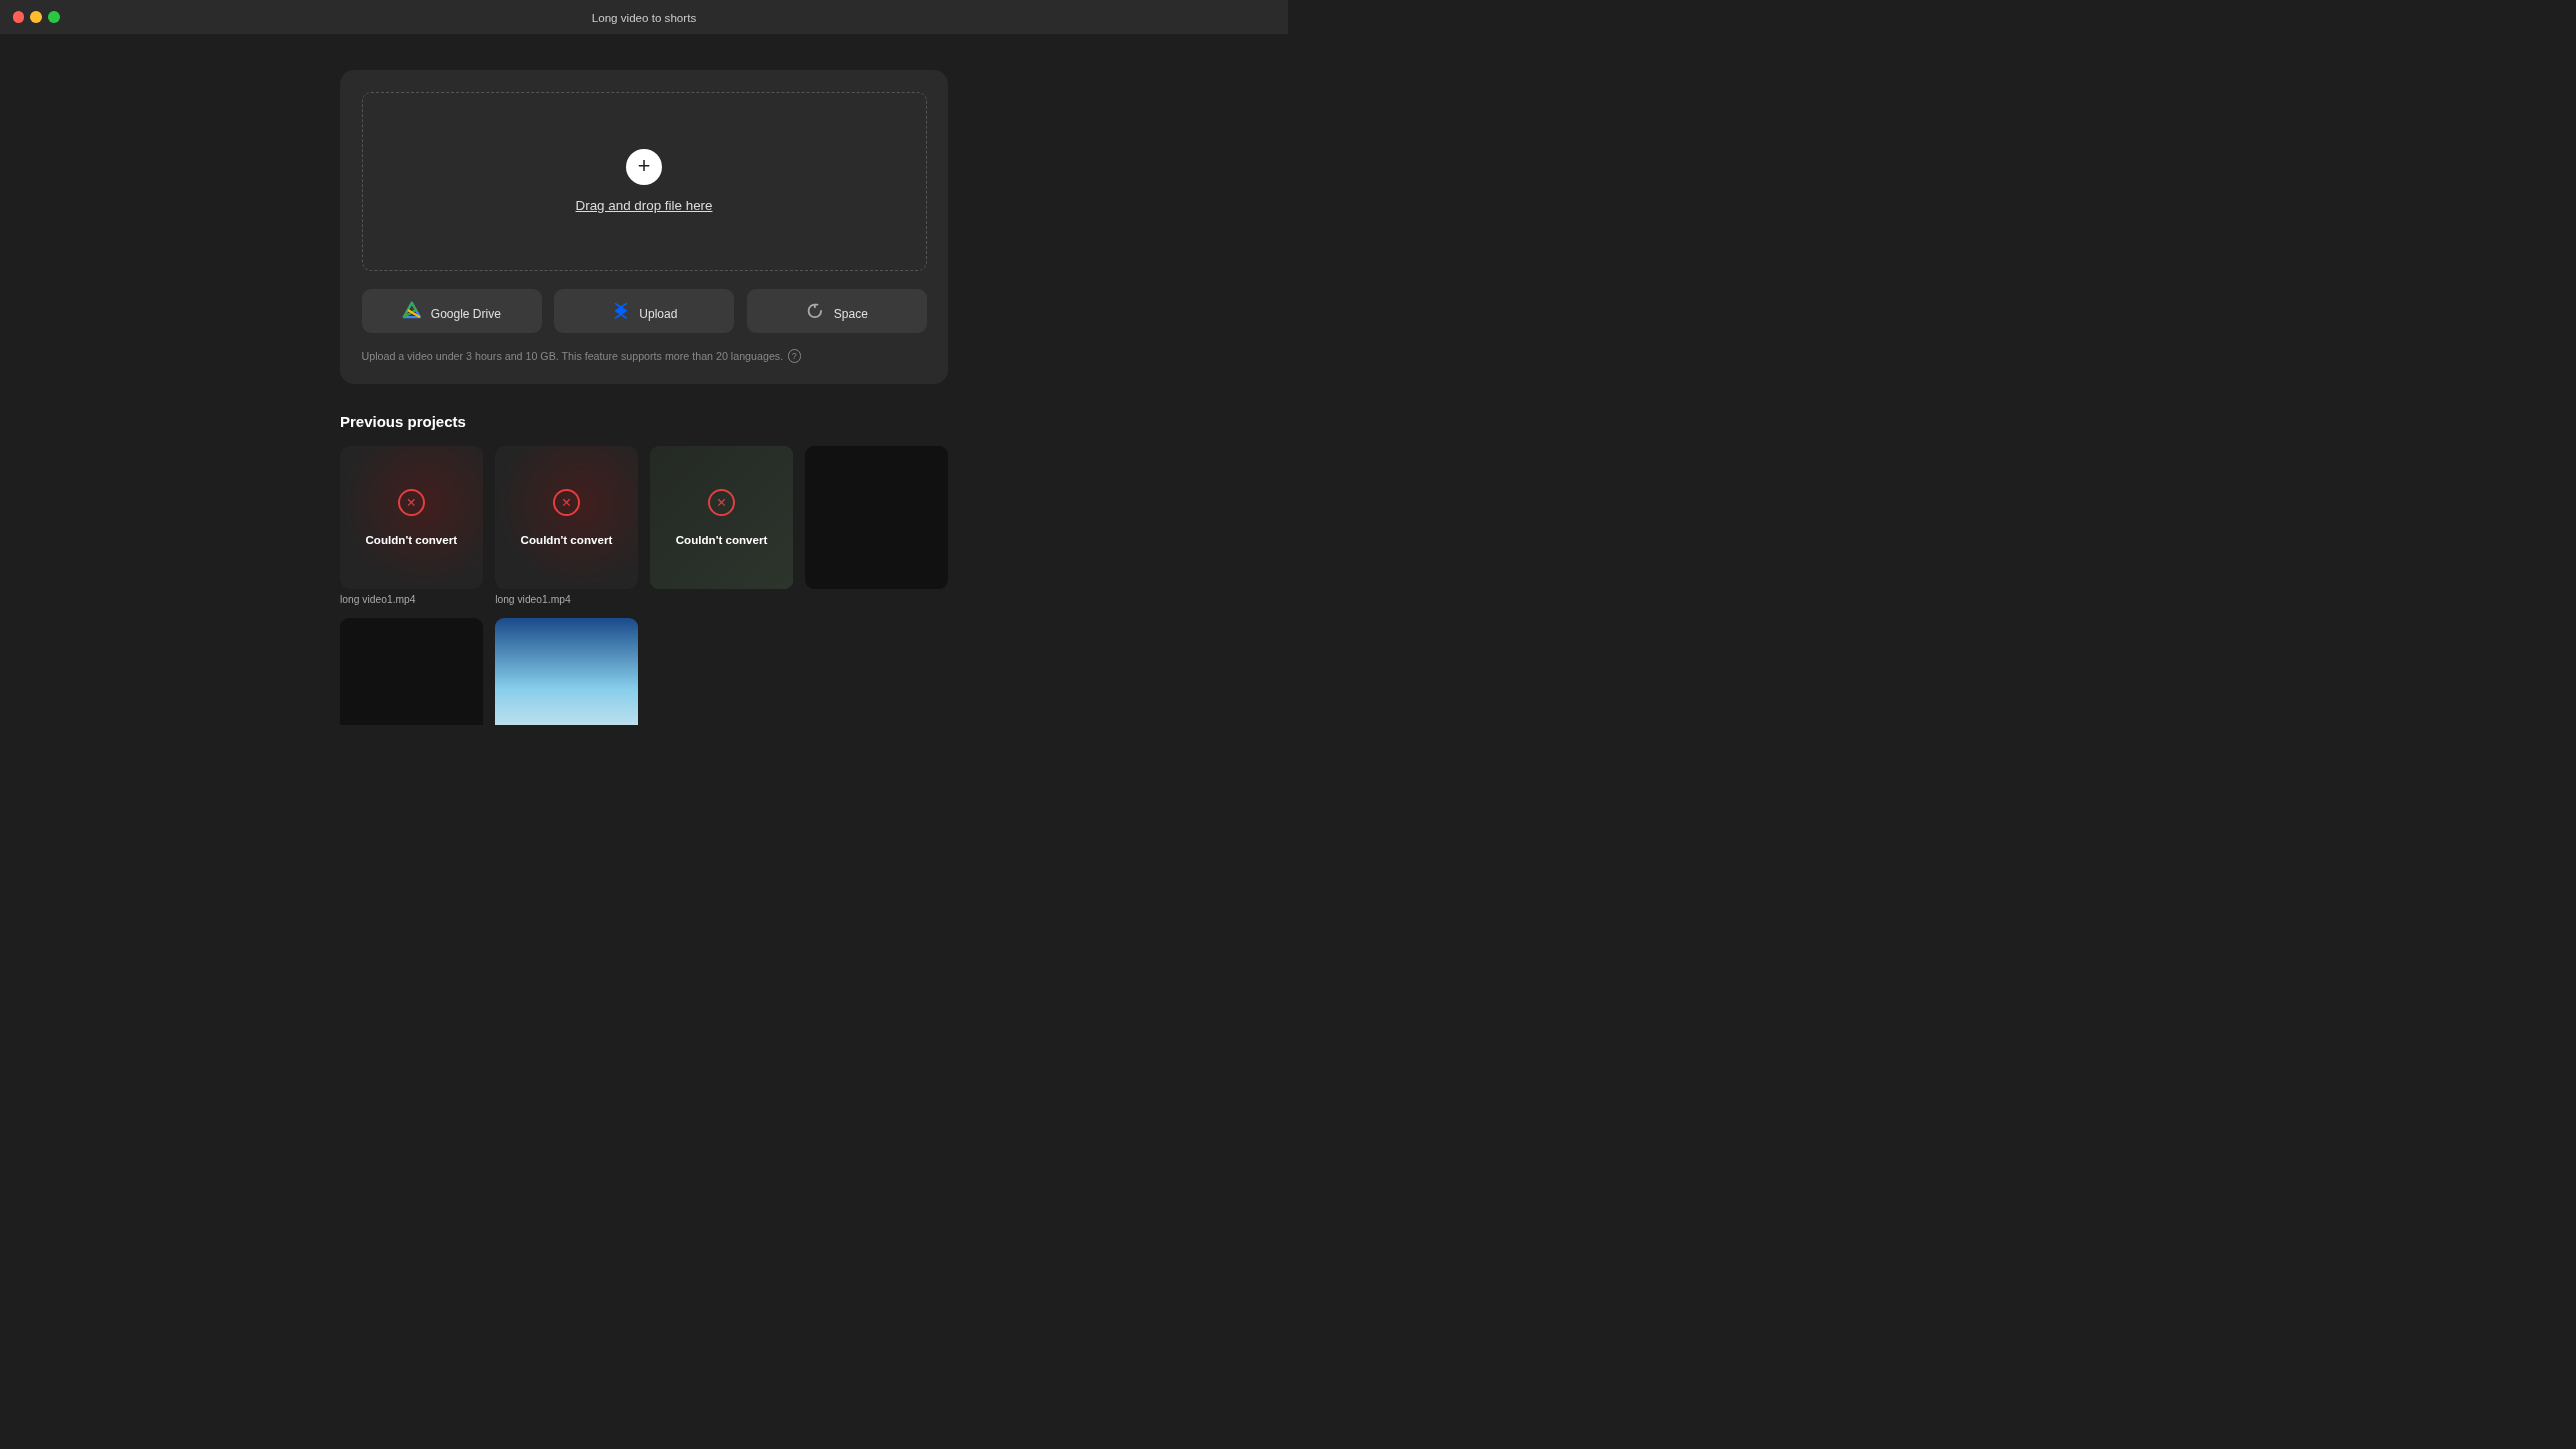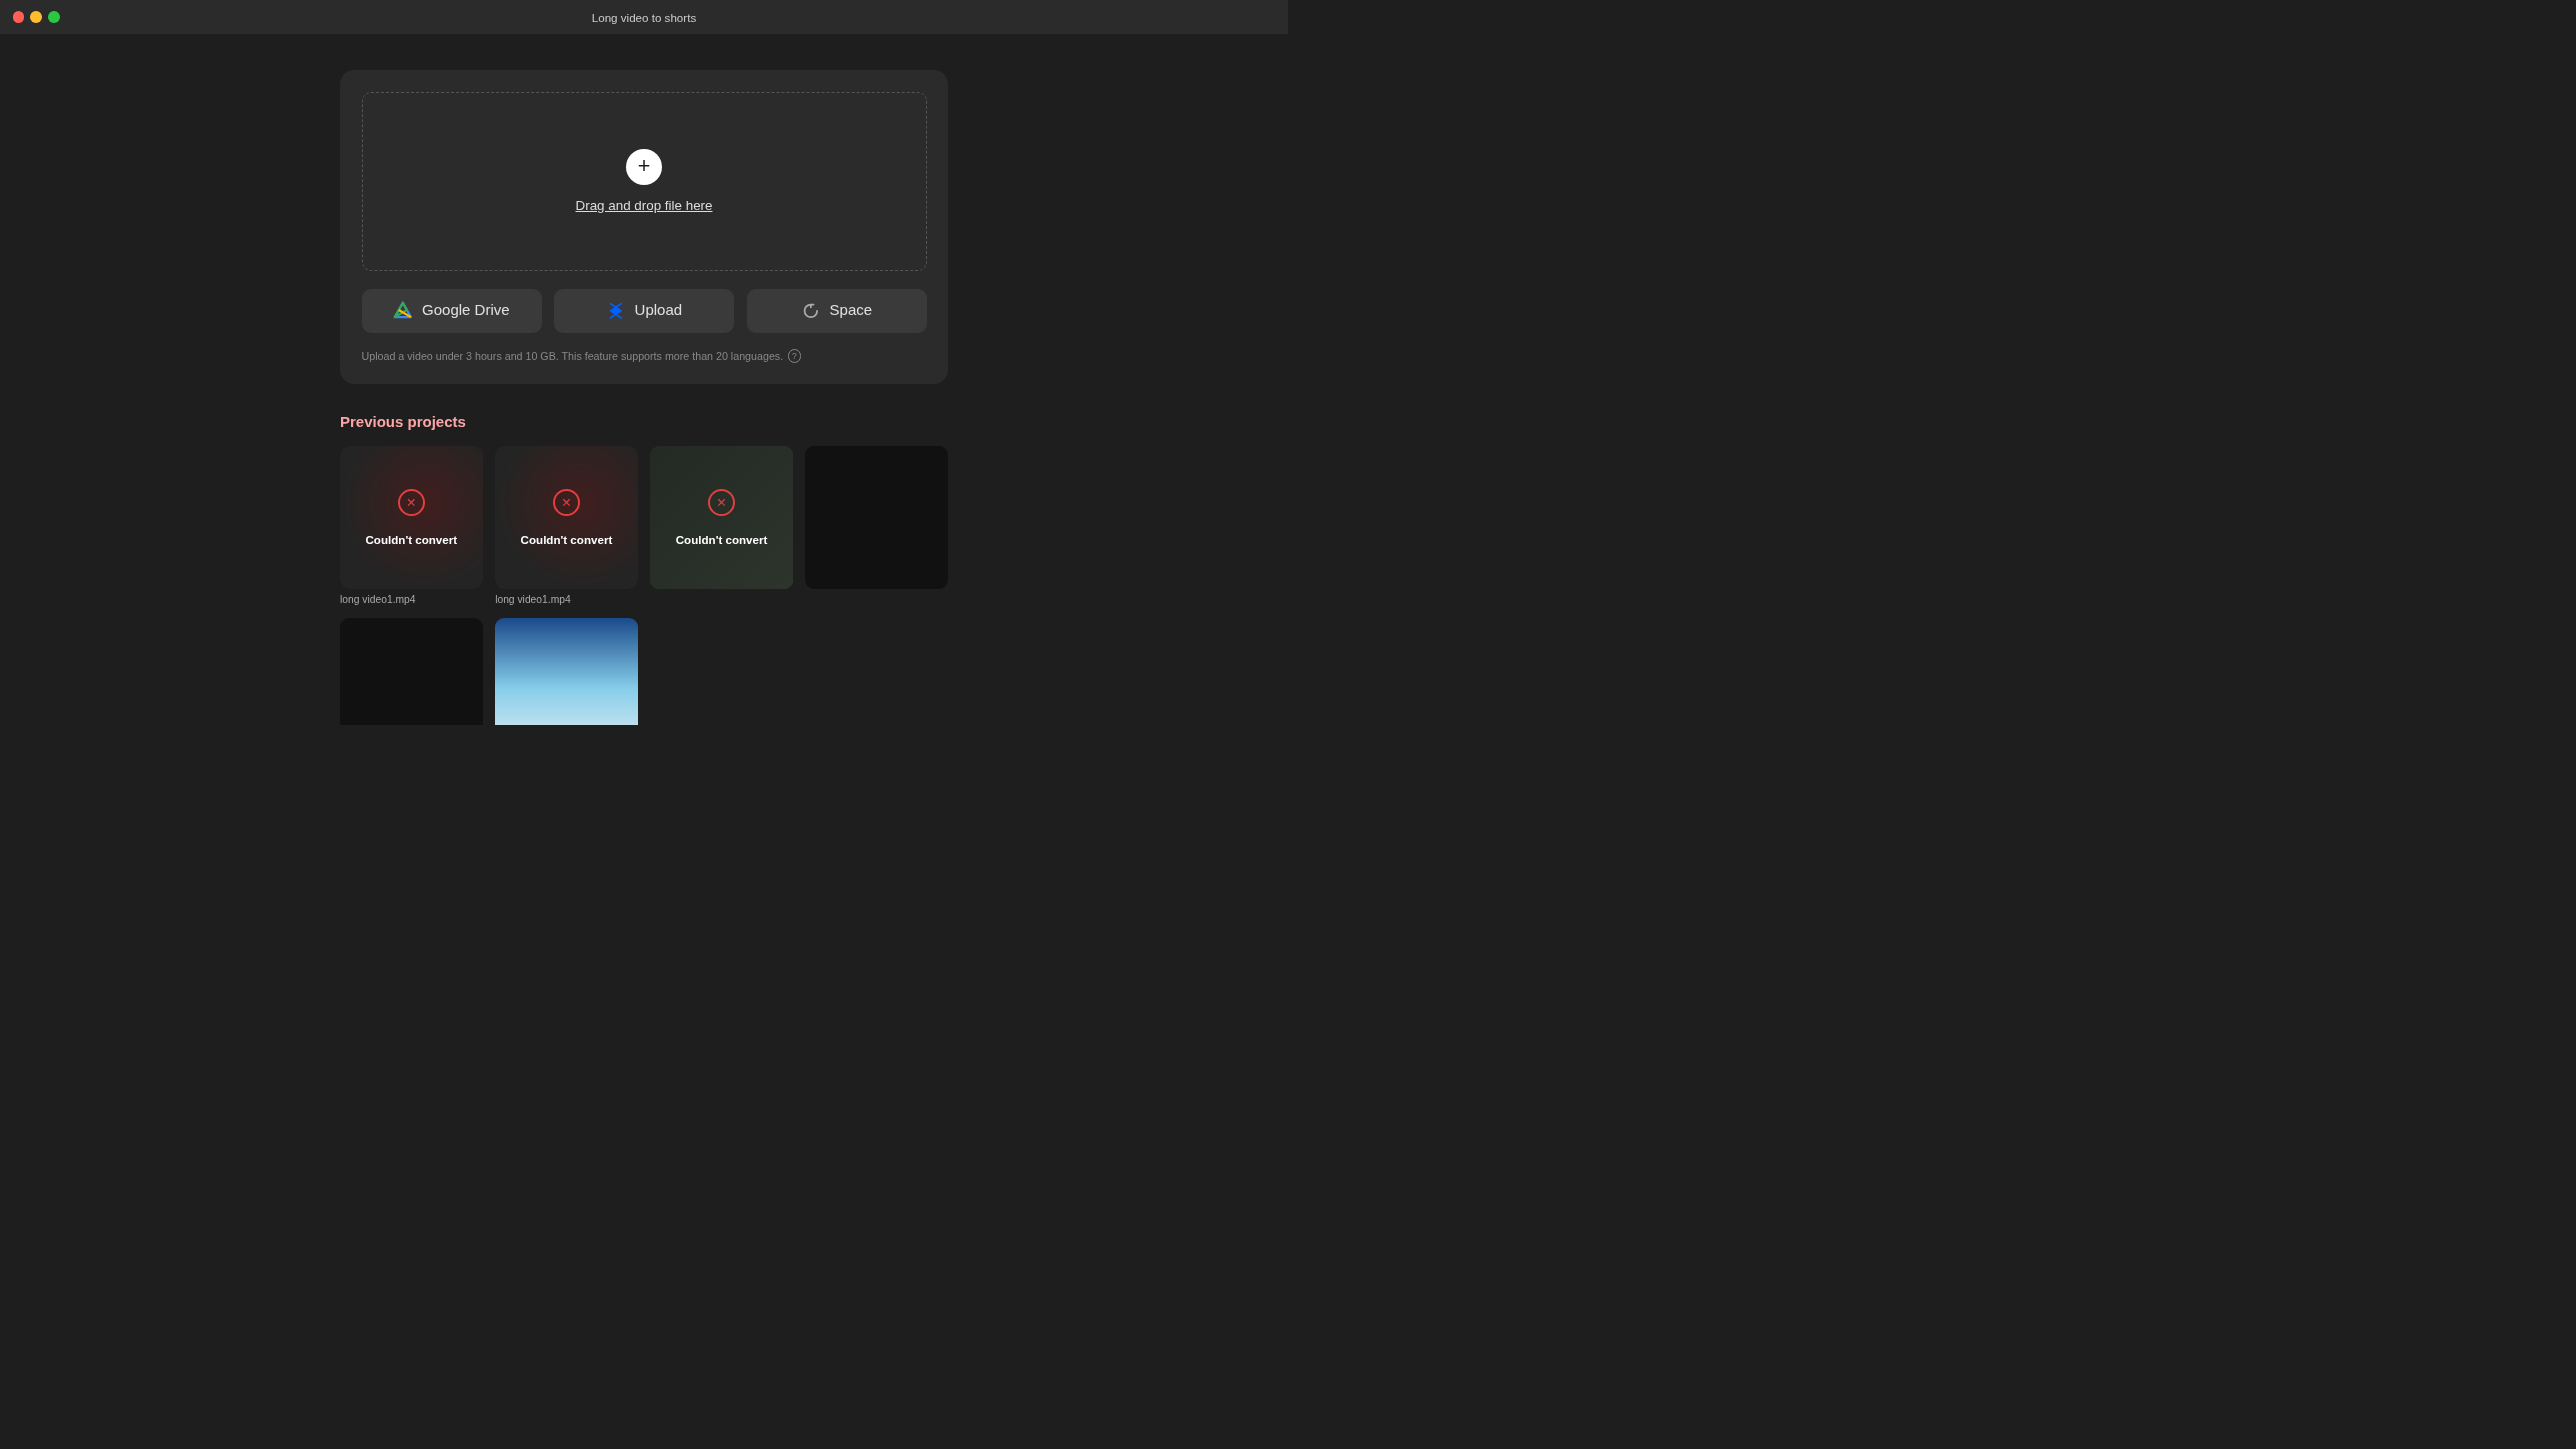--- a/index.html
+++ b/index.html
@@ -114,26 +114,26 @@
       margin-bottom: 16px;
     }
 
     .source-btn {
       flex: 1;
       background: #3a3a3a;
       border: none;
       border-radius: 9px;
       padding: 12.5px 10.7px;
       display: flex;
-      align-items: flex-start;
+      align-items: flex-end;
       justify-content: center;
       gap: 9px;
       cursor: pointer;
       color: #e0e0e0;
-      font-size: 15px;
+      font-size: 12px;
       font-weight: 500;
       transition: background 0.15s;
     }
 
     .source-icon {
       width: 19.7px;
       height: 19.7px;
       display: flex;
       align-items: center;
       justify-content: center;
@@ -163,21 +163,21 @@
     }
 
     
     .previous-section {
       width: 608px;
     }
 
     .section-title {
       font-size: 15px;
       font-weight: 600;
-      color: #fca5a5;
+      color: #ffffff;
       margin-bottom: 16px;
     }
 
     .projects-grid {
       display: grid;
       grid-template-columns: repeat(4, 1fr);
       gap: 12.5px;
     }
 
     .project-item {

